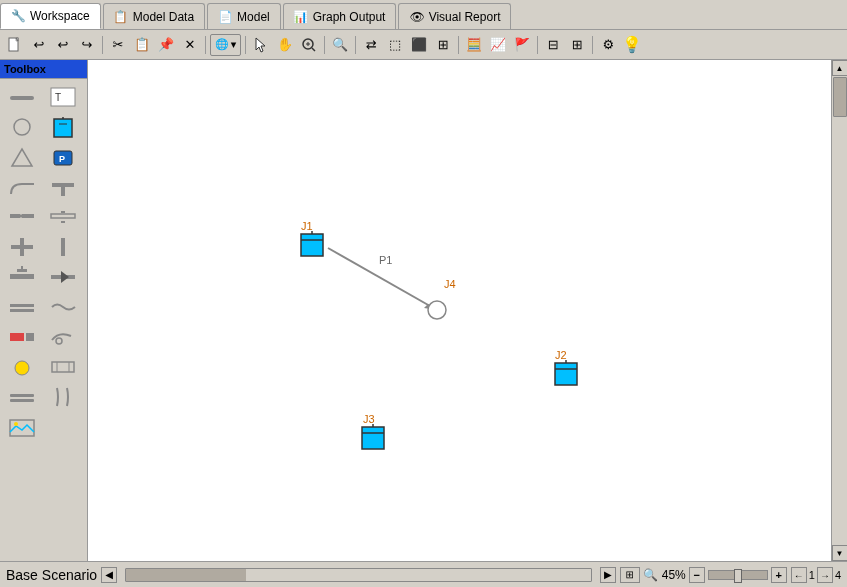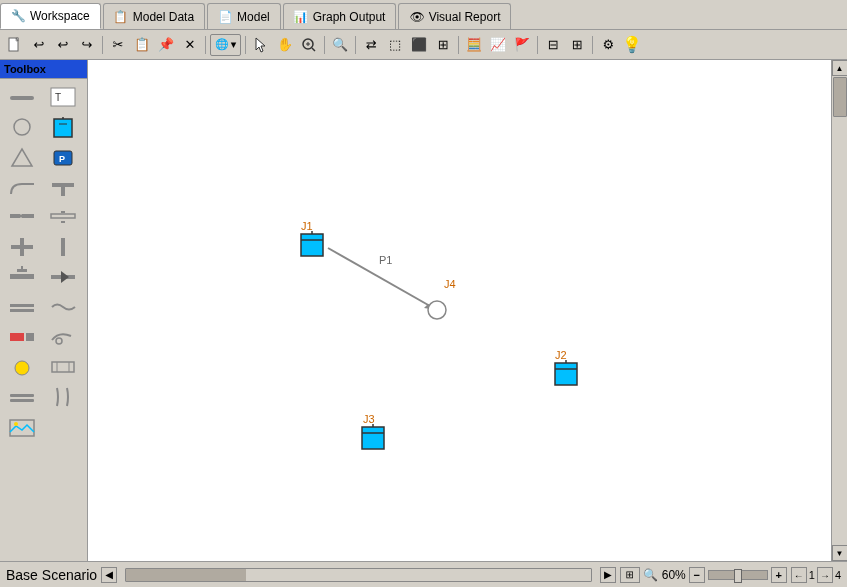--- a/index.html
+++ b/index.html
@@ -535,21 +535,21 @@
   <div class="nav-btn">◀</div>
   <div class="scrollbar-bottom">
     <div class="scrollbar-bottom-thumb"></div>
   </div>
   <div class="nav-btn">▶</div>
 
   <div class="nav-btn" style="width:20px; font-size:10px;">⊞</div>
 
   <div class="status-zoom">
     <span style="font-size:12px;">🔍</span>
-    <span>60%</span>
+    <span>45%</span>
     <div class="zoom-btn">−</div>
     <div class="zoom-slider">
       <div class="zoom-slider-thumb"></div>
     </div>
     <div class="zoom-btn">+</div>
   </div>
 
   <div class="status-nav">
     <div class="nav-btn">←</div>
     <span>1</span>

